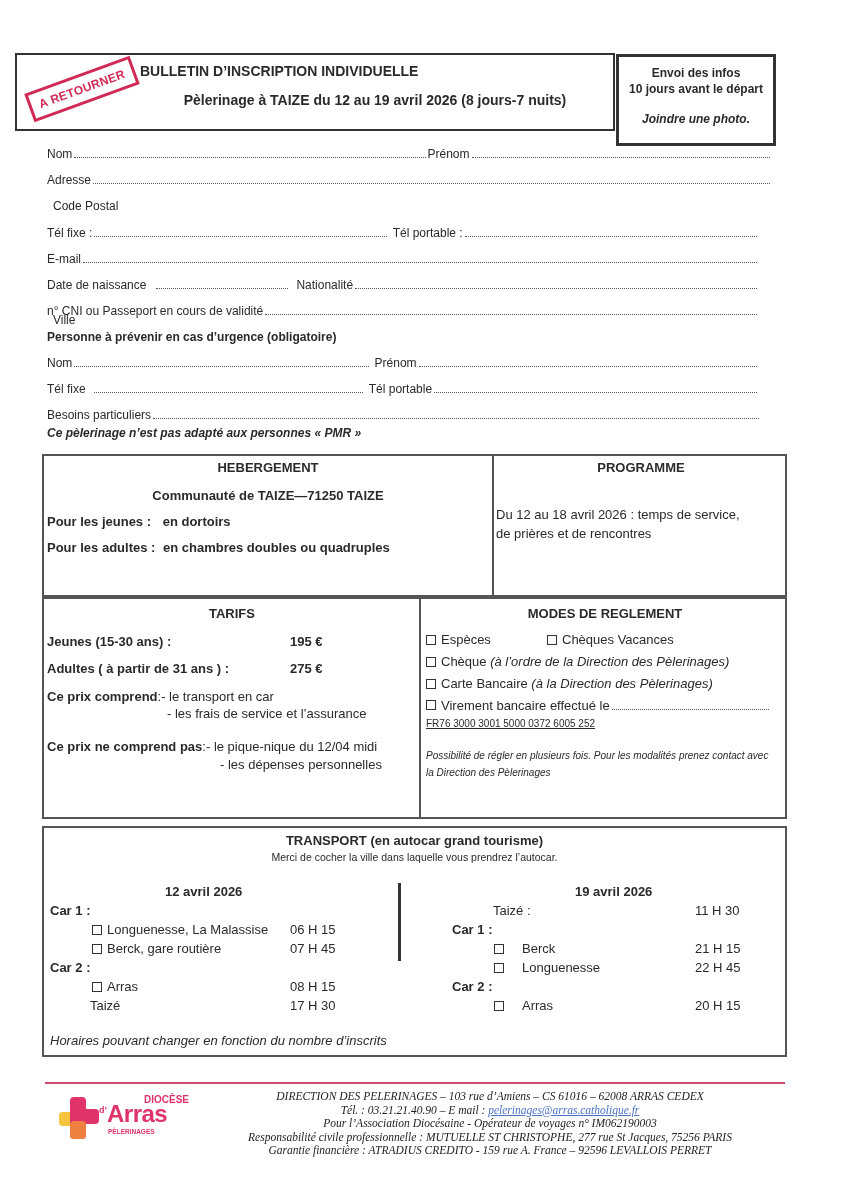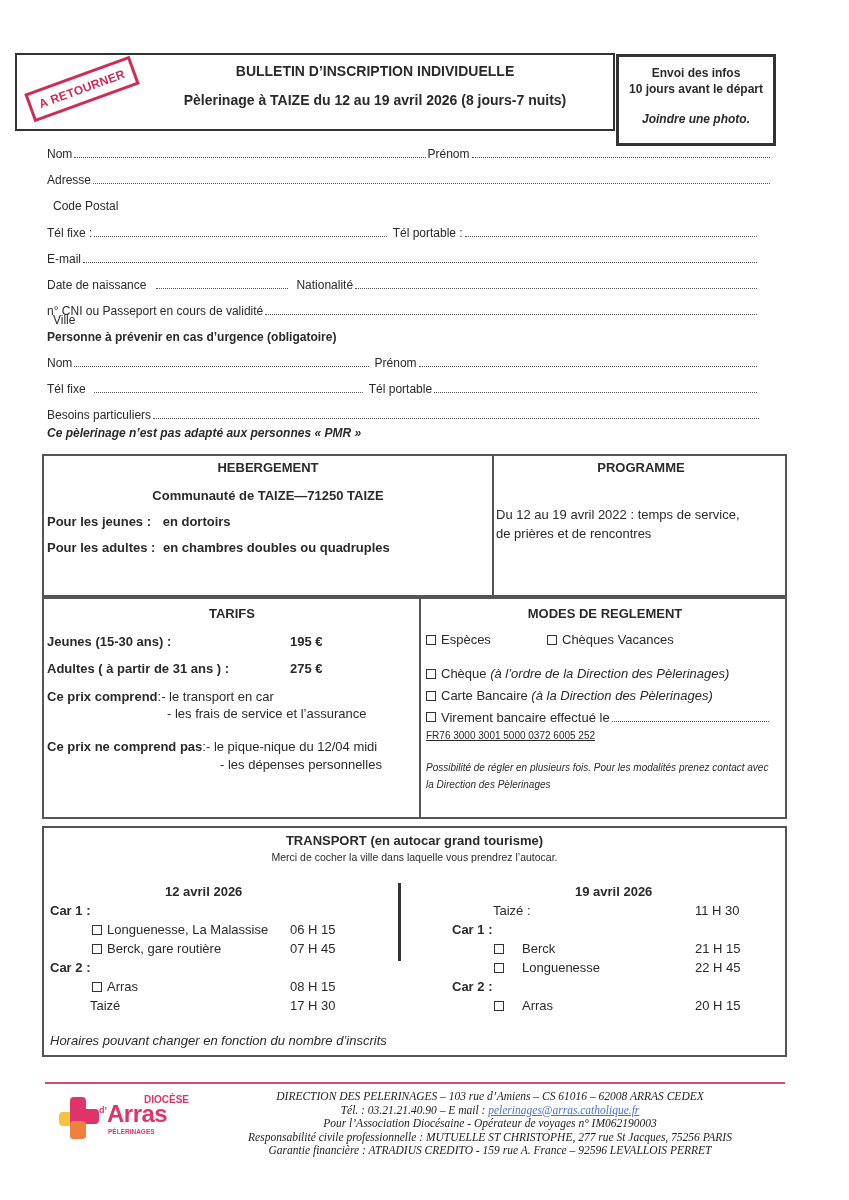--- a/index.html
+++ b/index.html
@@ -5,21 +5,21 @@
   * { box-sizing: border-box; margin: 0; padding: 0; }
   html, body { width: 849px; height: 1200px; background: #ffffff; overflow: hidden; }
   body { position: relative; font-family: "Liberation Sans", sans-serif; color: #2a2a2a; }
   .abs { position: absolute; }
 
   
   .hdr-box { left: 15px; top: 53px; width: 600px; height: 78px; border: 2px solid #333; }
   .info-box { left: 616px; top: 54px; width: 160px; height: 92px; border: 3px solid #333; text-align: center; font-size: 12px; font-weight: bold; line-height: 16px; padding-top: 8px; }
   .info-box .it { font-style: italic; margin-top: 14px; }
   .stamp { left: 26px; top: 74px; width: 112px; height: 30px; border: 3px solid #d02a55; transform: rotate(-20deg); color: #d02a55; font-size: 12px; font-weight: bold; text-align: center; line-height: 24px; letter-spacing: 0.3px; }
-  .hdr-title { left: 140px; top: 63px; width: 470px; text-align: center; font-size: 14px; font-weight: bold; }
+  .hdr-title { left: 140px; top: 63px; width: 470px; font-size: 14px; font-weight: bold; }
   .hdr-sub { left: 140px; top: 92px; width: 470px; text-align: center; font-size: 14px; font-weight: bold; }
 
   
   .frow { position: absolute; left: 47px; font-size: 12px; white-space: nowrap; display: flex; align-items: baseline; }
   .dots { flex: 1; border-bottom: 1.5px dotted #555; height: 10px; margin: 0 2px; }
   .flabel { white-space: nowrap; }
   .bold { font-weight: bold; }
   .ital { font-style: italic; }
 
   
@@ -109,21 +109,21 @@
     <span>Pour les jeunes :</span>
     <span style="margin-left:8px">en dortoirs</span>
   </div>
   <div class="t13 bold" style="margin-top:11px; padding-left:3px;">
     <span>Pour les adultes :</span>
     <span style="margin-left:4px">en chambres doubles ou quadruples</span>
   </div>
 </div>
 <div class="abs" style="left:496px; top:460px; width:290px;">
   <div class="sec-title">PROGRAMME</div>
-  <div class="t13" style="margin-top:30px; line-height:19px;">Du 12 au 19 avril 2022 :   temps de service,</div>
+  <div class="t13" style="margin-top:30px; line-height:19px;">Du 12 au 18 avril 2026 :   temps de service,</div>
   <div class="t13" style="line-height:19px;">de prières et de rencontres</div>
 </div>
 
 <div class="box" style="left:42px; top:597px; width:745px; height:222px;"></div>
 <div class="abs" style="left:419px; top:597px; width:2px; height:222px; background:#555;"></div>
 <div class="abs" style="left:47px; top:606px; width:370px;">
   <div class="sec-title">TARIFS</div>
   <div class="t13 bold" style="margin-top:13px; position:relative;">
     <span>Jeunes (15-30 ans) :</span>
     <span style="position:absolute; left:243px;">195 €</span>
@@ -140,21 +140,21 @@
     <div><span class="bold">Ce prix ne comprend pas</span><span>:- le pique-nique du 12/04 midi</span></div>
     <div style="padding-left:173px">- les dépenses personnelles</div>
   </div>
 </div>
 <div class="abs" style="left:426px; top:606px; width:358px;">
   <div class="sec-title">MODES DE REGLEMENT</div>
   <div class="t13" style="margin-top:11px; position:relative;">
     <span><span class="chk"></span><span>Espèces</span></span>
     <span style="position:absolute; left:121px;"><span class="chk"></span><span>Chèques Vacances</span></span>
   </div>
-  <div class="t13" style="margin-top:19px;">
+  <div class="t13" style="margin-top:7px;">
     <span class="chk"></span><span>Chèque</span>
     <span class="ital">(à l’ordre de la Direction des Pèlerinages)</span>
   </div>
   <div class="t13" style="margin-top:7px;">
     <span class="chk"></span><span>Carte Bancaire</span>
     <span class="ital">(à la Direction des Pèlerinages)</span>
   </div>
   <div class="t13" style="margin-top:7px; display:flex; align-items:baseline; width:345px;">
     <span class="chk"></span>
       <span>Virement bancaire effectué le</span>

